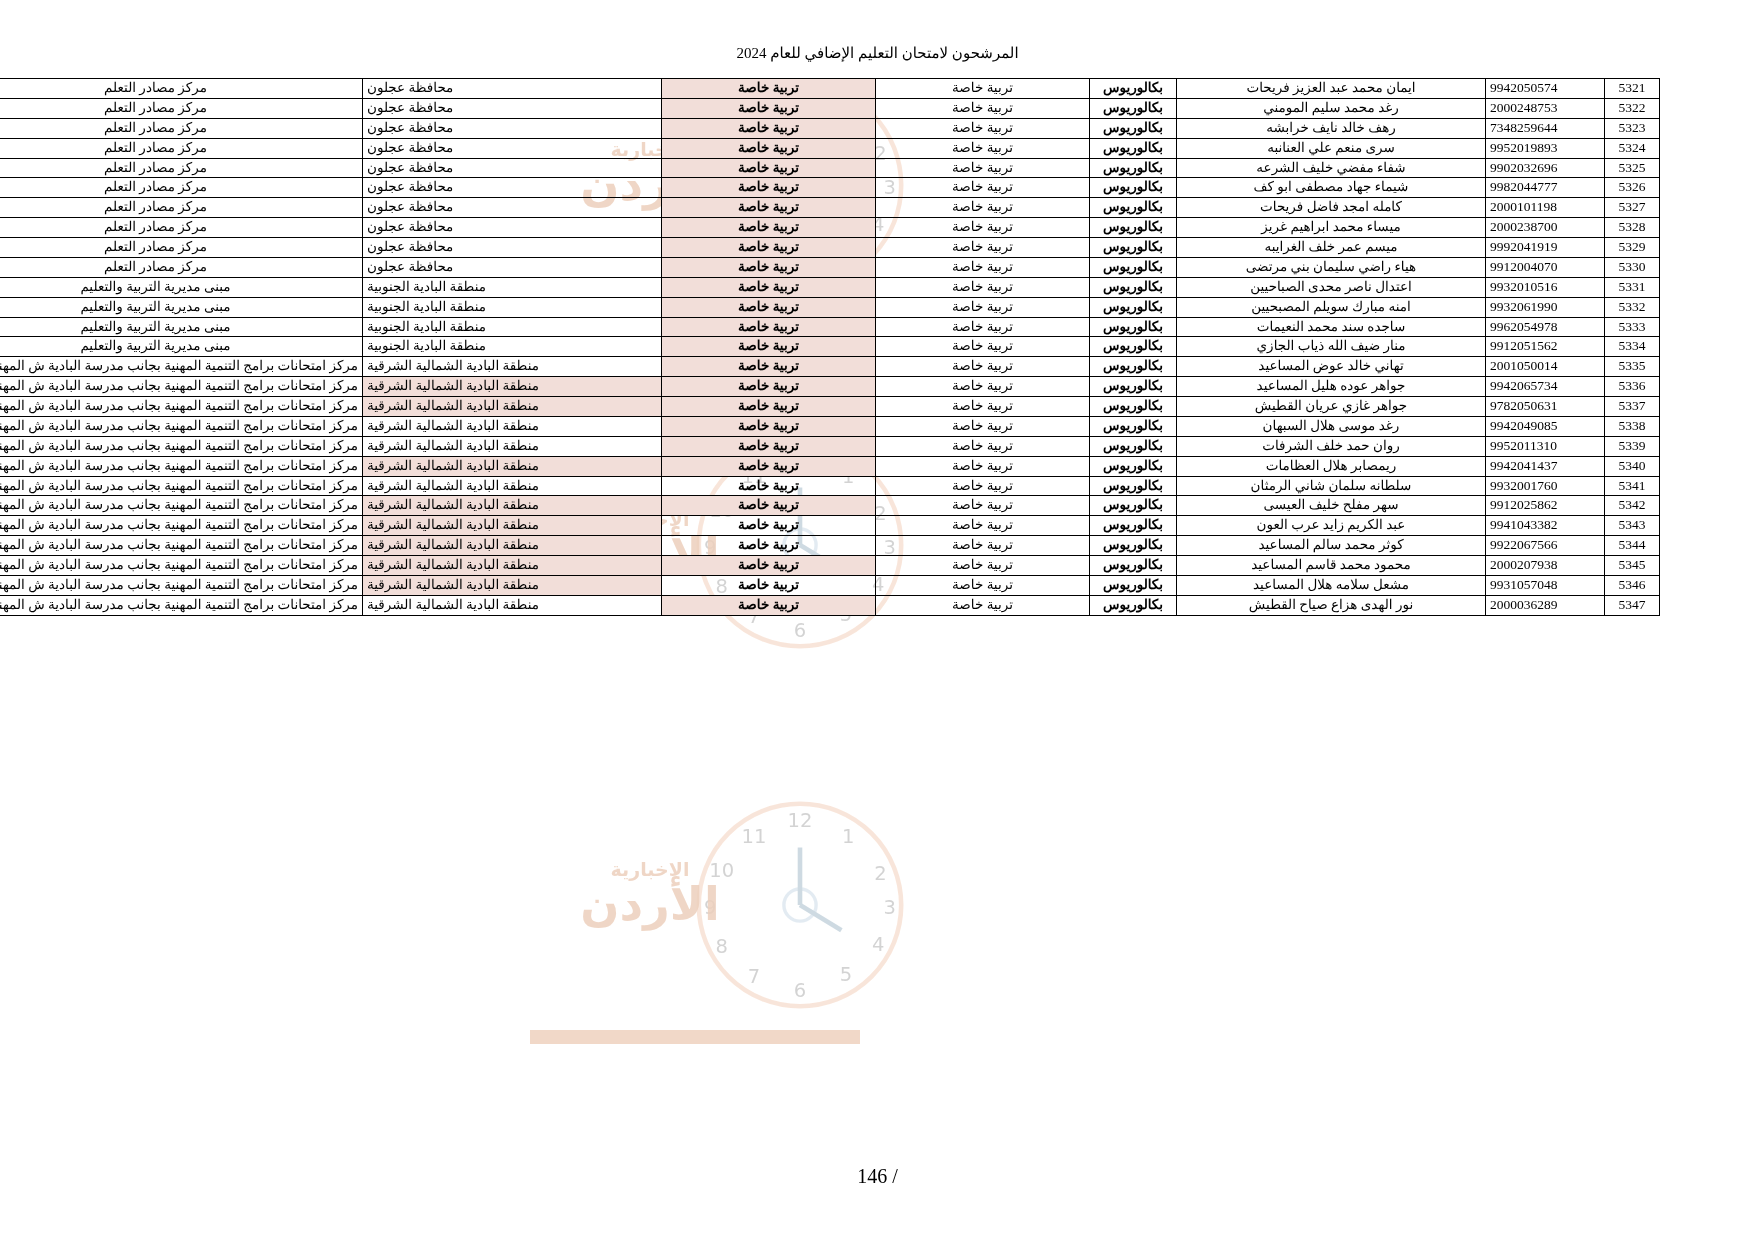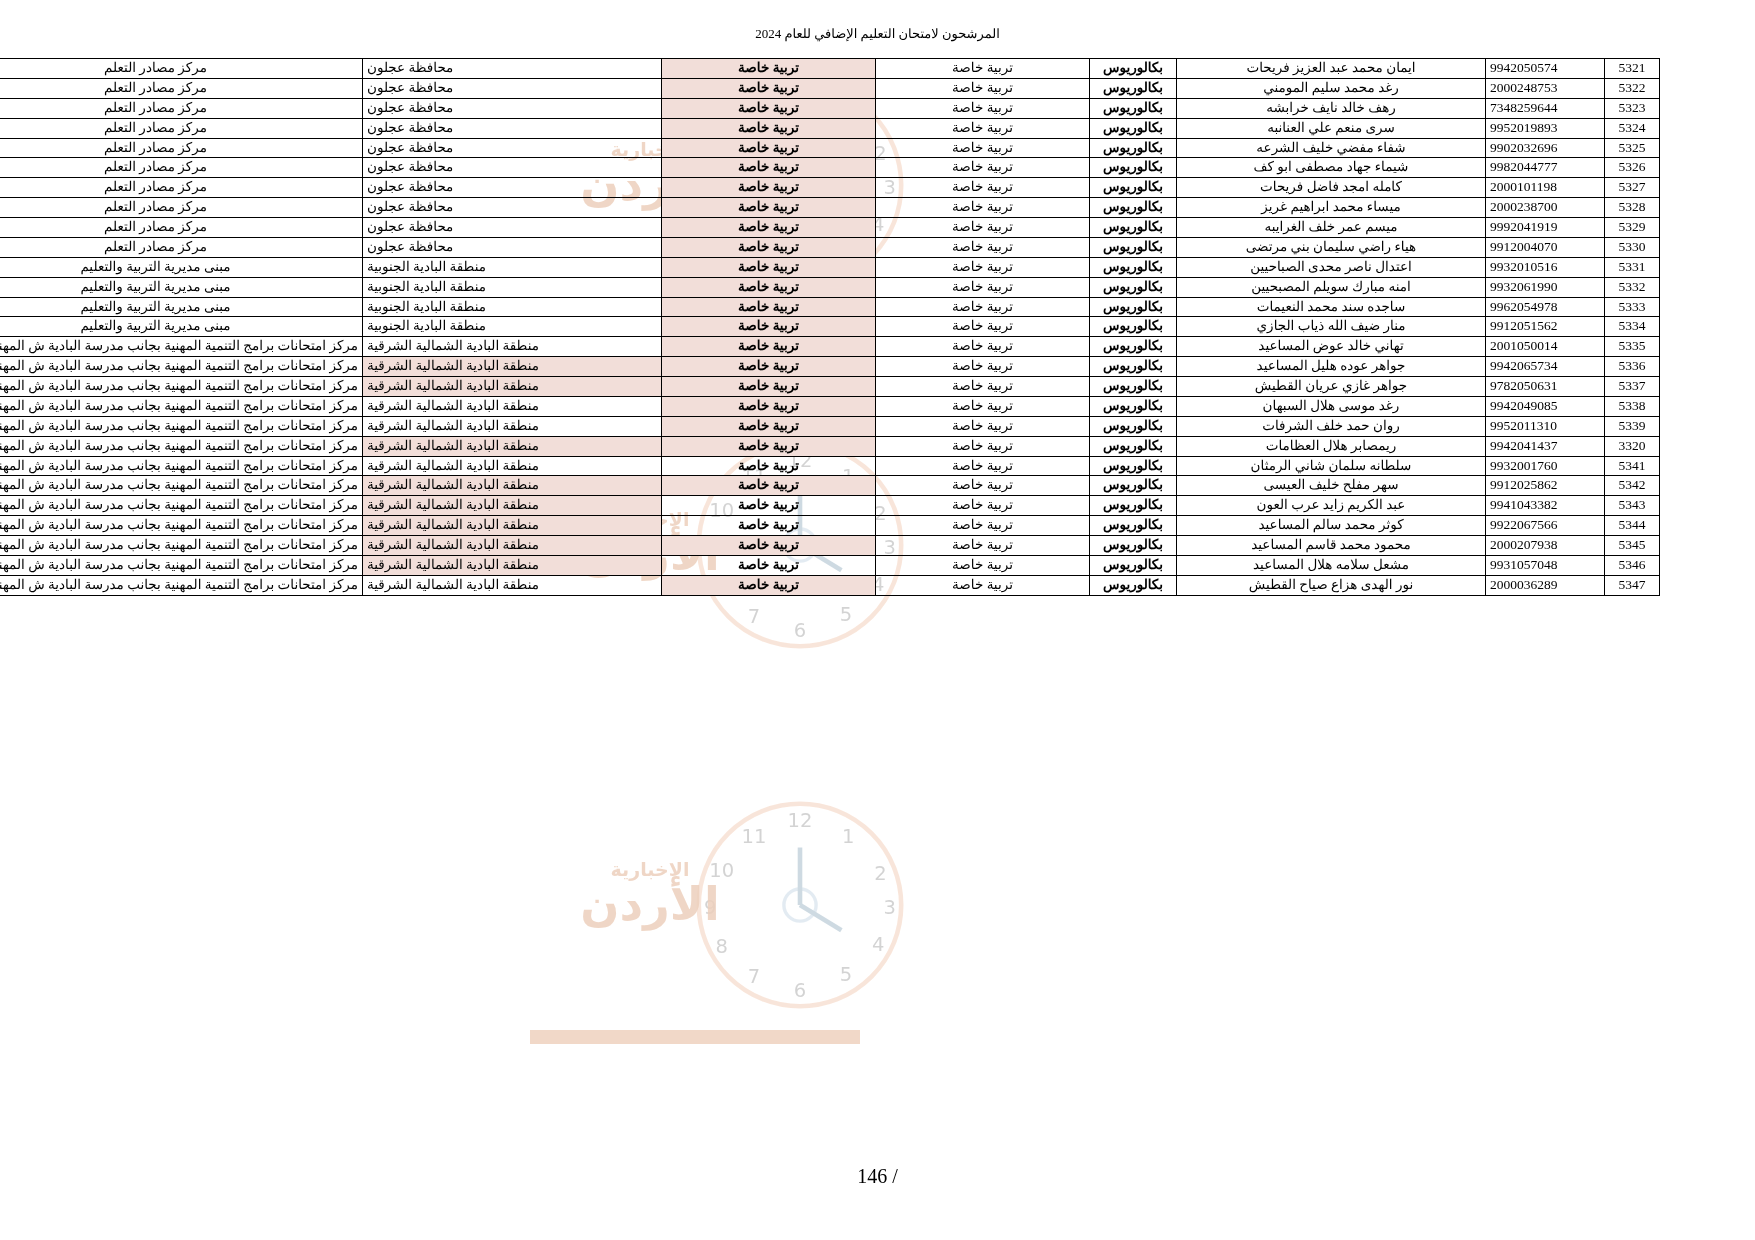--- a/index.html
+++ b/index.html
@@ -17,23 +17,23 @@
   }
   .page {
     position: relative;
     width: 1755px;
     height: 1240px;
     box-sizing: border-box;
     padding: 0;
   }
   .doc-title {
     text-align: center;
-    font-size: 13px;
+    font-size: 15px;
     font-weight: 400;
-    padding-top: 26px;
+    padding-top: 44px;
     padding-bottom: 16px;
     letter-spacing: 0;
   }
   .table-wrap {
     position: relative;
     padding: 0 95px 0 100px;
     z-index: 2;
   }
   table.main {
     width: 100%;
@@ -414,21 +414,21 @@
             <td class="c-seq">5339</td>
             <td class="c-natid">9952011310</td>
             <td class="c-name">روان حمد خلف الشرفات</td>
             <td class="c-degree">بكالوريوس</td>
             <td class="c-spec">تربية خاصة</td>
             <td class="c-spec2 highlight">تربية خاصة</td>
             <td class="c-dir">منطقة البادية الشمالية الشرقية</td>
             <td class="c-center">مركز امتحانات برامج التنمية المهنية بجانب مدرسة البادية ش المهنية ث بنين</td>
           </tr>
           <tr>
-            <td class="c-seq">3320</td>
+            <td class="c-seq">5340</td>
             <td class="c-natid">9942041437</td>
             <td class="c-name">ريمصابر هلال العظامات</td>
             <td class="c-degree">بكالوريوس</td>
             <td class="c-spec">تربية خاصة</td>
             <td class="c-spec2 highlight">تربية خاصة</td>
             <td class="c-dir highlight">منطقة البادية الشمالية الشرقية</td>
             <td class="c-center">مركز امتحانات برامج التنمية المهنية بجانب مدرسة البادية ش المهنية ث بنين</td>
           </tr>
           <tr>
             <td class="c-seq">5341</td>

